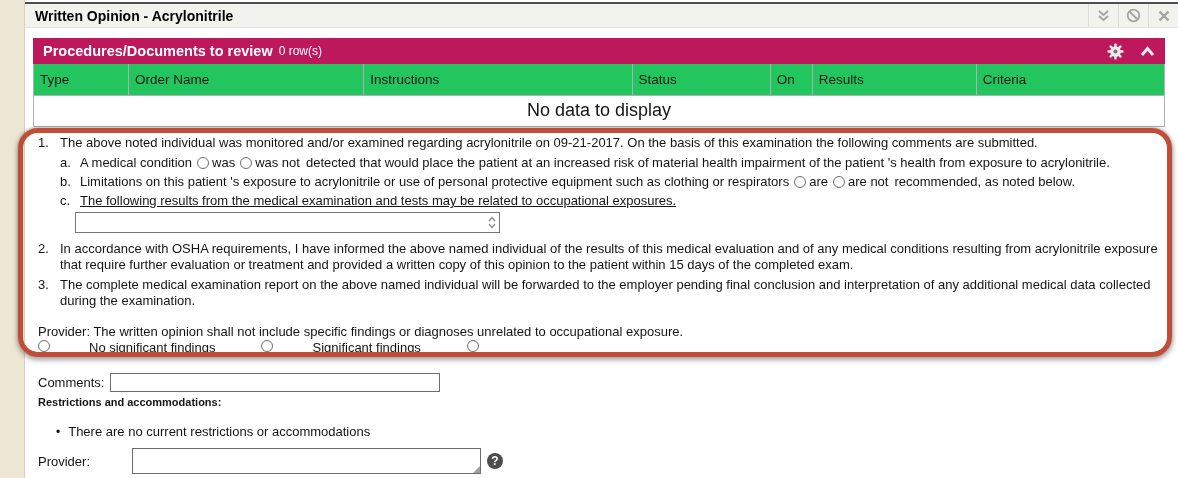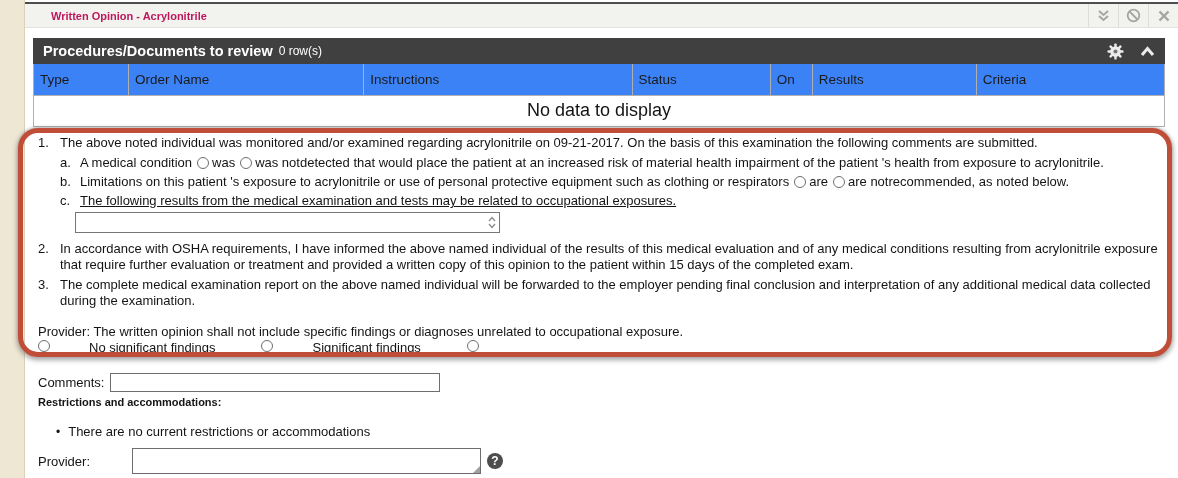--- a/index.html
+++ b/index.html
@@ -19,41 +19,41 @@
   }
 
   
   .titlebar {
     position: absolute; left: 25px; top: 2px; width: 1153px; height: 26px;
     background: #f2f2ef;
     border-top: 2px solid #4e4e4e;
     border-bottom: 1px solid #e3e3df;
     display: flex; align-items: center;
   }
-  .titlebar-title { font-weight: bold; font-size: 11px; color: #be185d; padding-left: 26px; }
+  .titlebar-title { font-weight: bold; font-size: 14px; color: #000000; padding-left: 10px; }
   .titlebar-icons { margin-left: auto; display: flex; height: 100%; }
   .tb-icon {
     width: 30px; display: flex; align-items: center; justify-content: center;
     border-left: 1px solid #dcdcd8; cursor: pointer;
   }
 
   
   .panel { position: absolute; left: 33px; top: 38px; width: 1132px; }
   .panel-header {
-    height: 26px; background: #404040; color: #fff;
+    height: 26px; background: #be185d; color: #fff;
     display: flex; align-items: center; padding: 0 10px;
   }
   .panel-title { font-weight: bold; font-size: 14.5px; }
   .panel-count { font-size: 12px; margin-left: 6px; font-weight: normal; }
   .panel-icons { margin-left: auto; display: flex; align-items: center; gap: 16px; }
   .panel-icons > span { cursor: pointer; display: flex; align-items: center; }
 
   table.grid { width: 100%; border-collapse: collapse; table-layout: fixed; }
   table.grid th {
-    background: #3b82f6; font-weight: normal; text-align: left;
+    background: #22c55e; font-weight: normal; text-align: left;
     font-size: 13.5px; color: #1a1a1a; padding: 8px 6px 8px 6px;
     border: 1px solid #b0b0b0; border-top: none;
   }
   table.grid td.empty-cell {
     border: 1px solid #b0b0b0; border-top: none;
     text-align: center; padding: 4px 0 5px 0; font-size: 18px; background: #fff;
   }
 
   
   .annotation-ring {
@@ -72,21 +72,21 @@
   .sub-item { display: flex; margin-bottom: 3px; }
   .sub-col { width: 20px; flex-shrink: 0; }
   .underlined { text-decoration: underline; }
 
   .radio {
     display: inline-block; width: 12px; height: 12px;
     border: 1px solid #6e6e6e; border-radius: 50%; background: #fff;
     vertical-align: -2px; margin: 0 3px 0 5px; cursor: pointer;
   }
   .radio-label { cursor: pointer; }
-  .post-text { }
+  .post-text { margin-left: 6px; }
 
   .c-input-wrap { position: relative; margin: 3px 0 5px -5px; width: 425px; height: 21px; }
   .c-input {
     width: 100%; height: 100%; border: 1px solid #767676; background: #fff;
     font-family: "Liberation Sans", sans-serif; font-size: 13px; padding: 1px 16px 1px 3px;
   }
   .c-spinner {
     position: absolute; right: 3px; top: 1px; width: 11px; height: 18px;
     display: flex; flex-direction: column; align-items: center; justify-content: center;
     gap: 1px; cursor: pointer;

